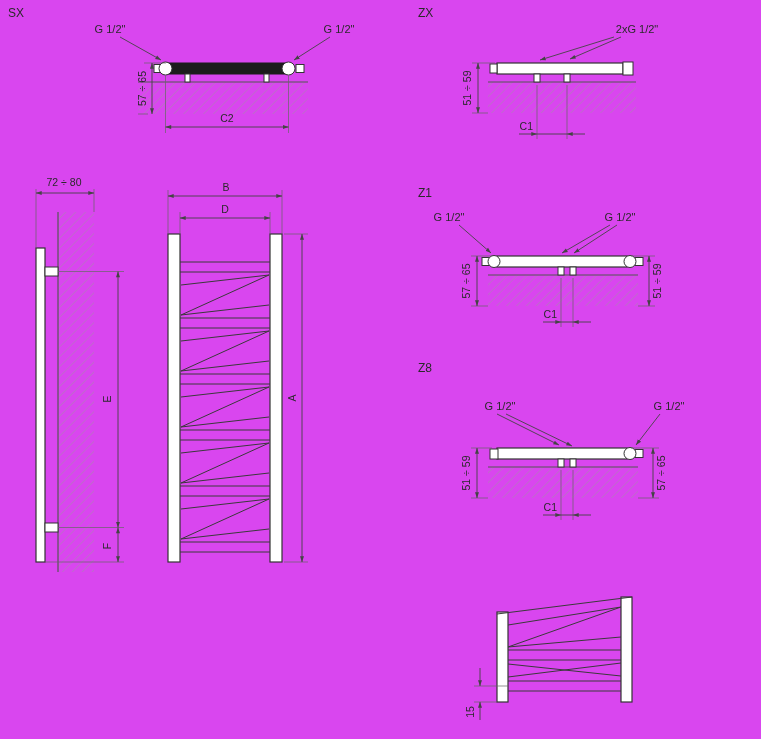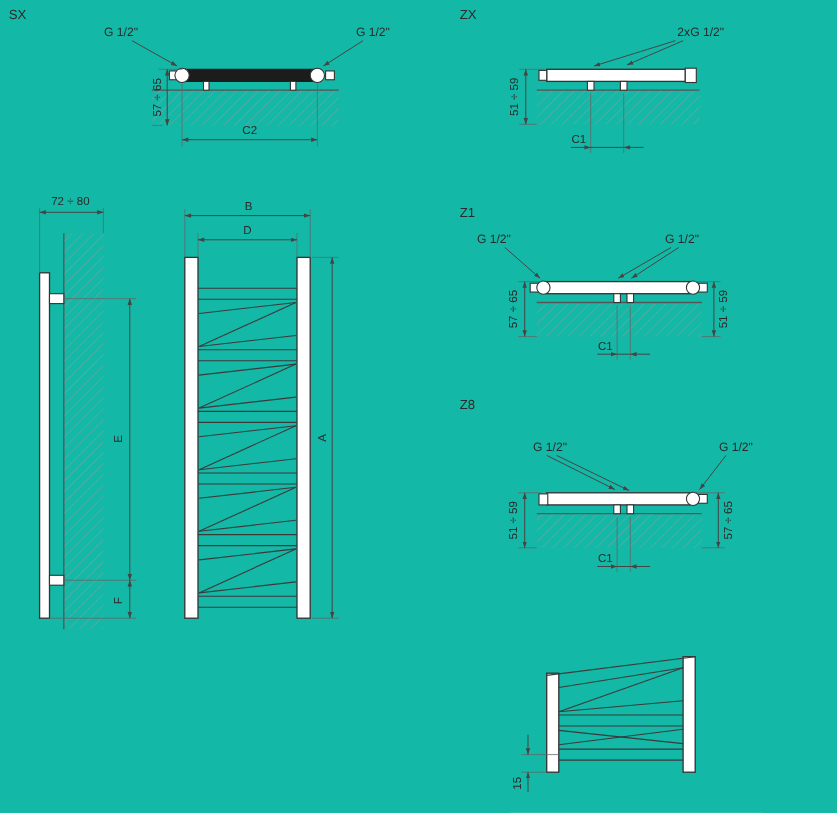--- a/index.html
+++ b/index.html
@@ -1,16 +1,16 @@
 <!DOCTYPE html>
 <html><head>
 <meta charset="utf-8">
 <style>
   html,body { margin:0; padding:0; background:#fff; }
-  .canvas { width:761px; height:739px; background:#14b8a6; position:relative; overflow:hidden; }
+  .canvas { width:761px; height:739px; background:#d946ef; position:relative; overflow:hidden; }
   svg { display:block; }
   svg text { font-family:"Liberation Sans", sans-serif; fill:#2a2a2a; }
   .vlabel { font-size:12px; }
   .lbl   { font-size:11px; }
   .dim   { font-size:10.5px; }
   .ln    { stroke:#3a3a3a; stroke-width:1; fill:none; }
   .tube  { stroke:#333; stroke-width:1.2; fill:#fff; }
   .dark  { stroke:#1c1c1c; stroke-width:1; fill:#1c1c1c; }
   .dimln { stroke:#444; stroke-width:0.9; fill:none; }
   .ext   { stroke:#666; stroke-width:0.7; fill:none; }

